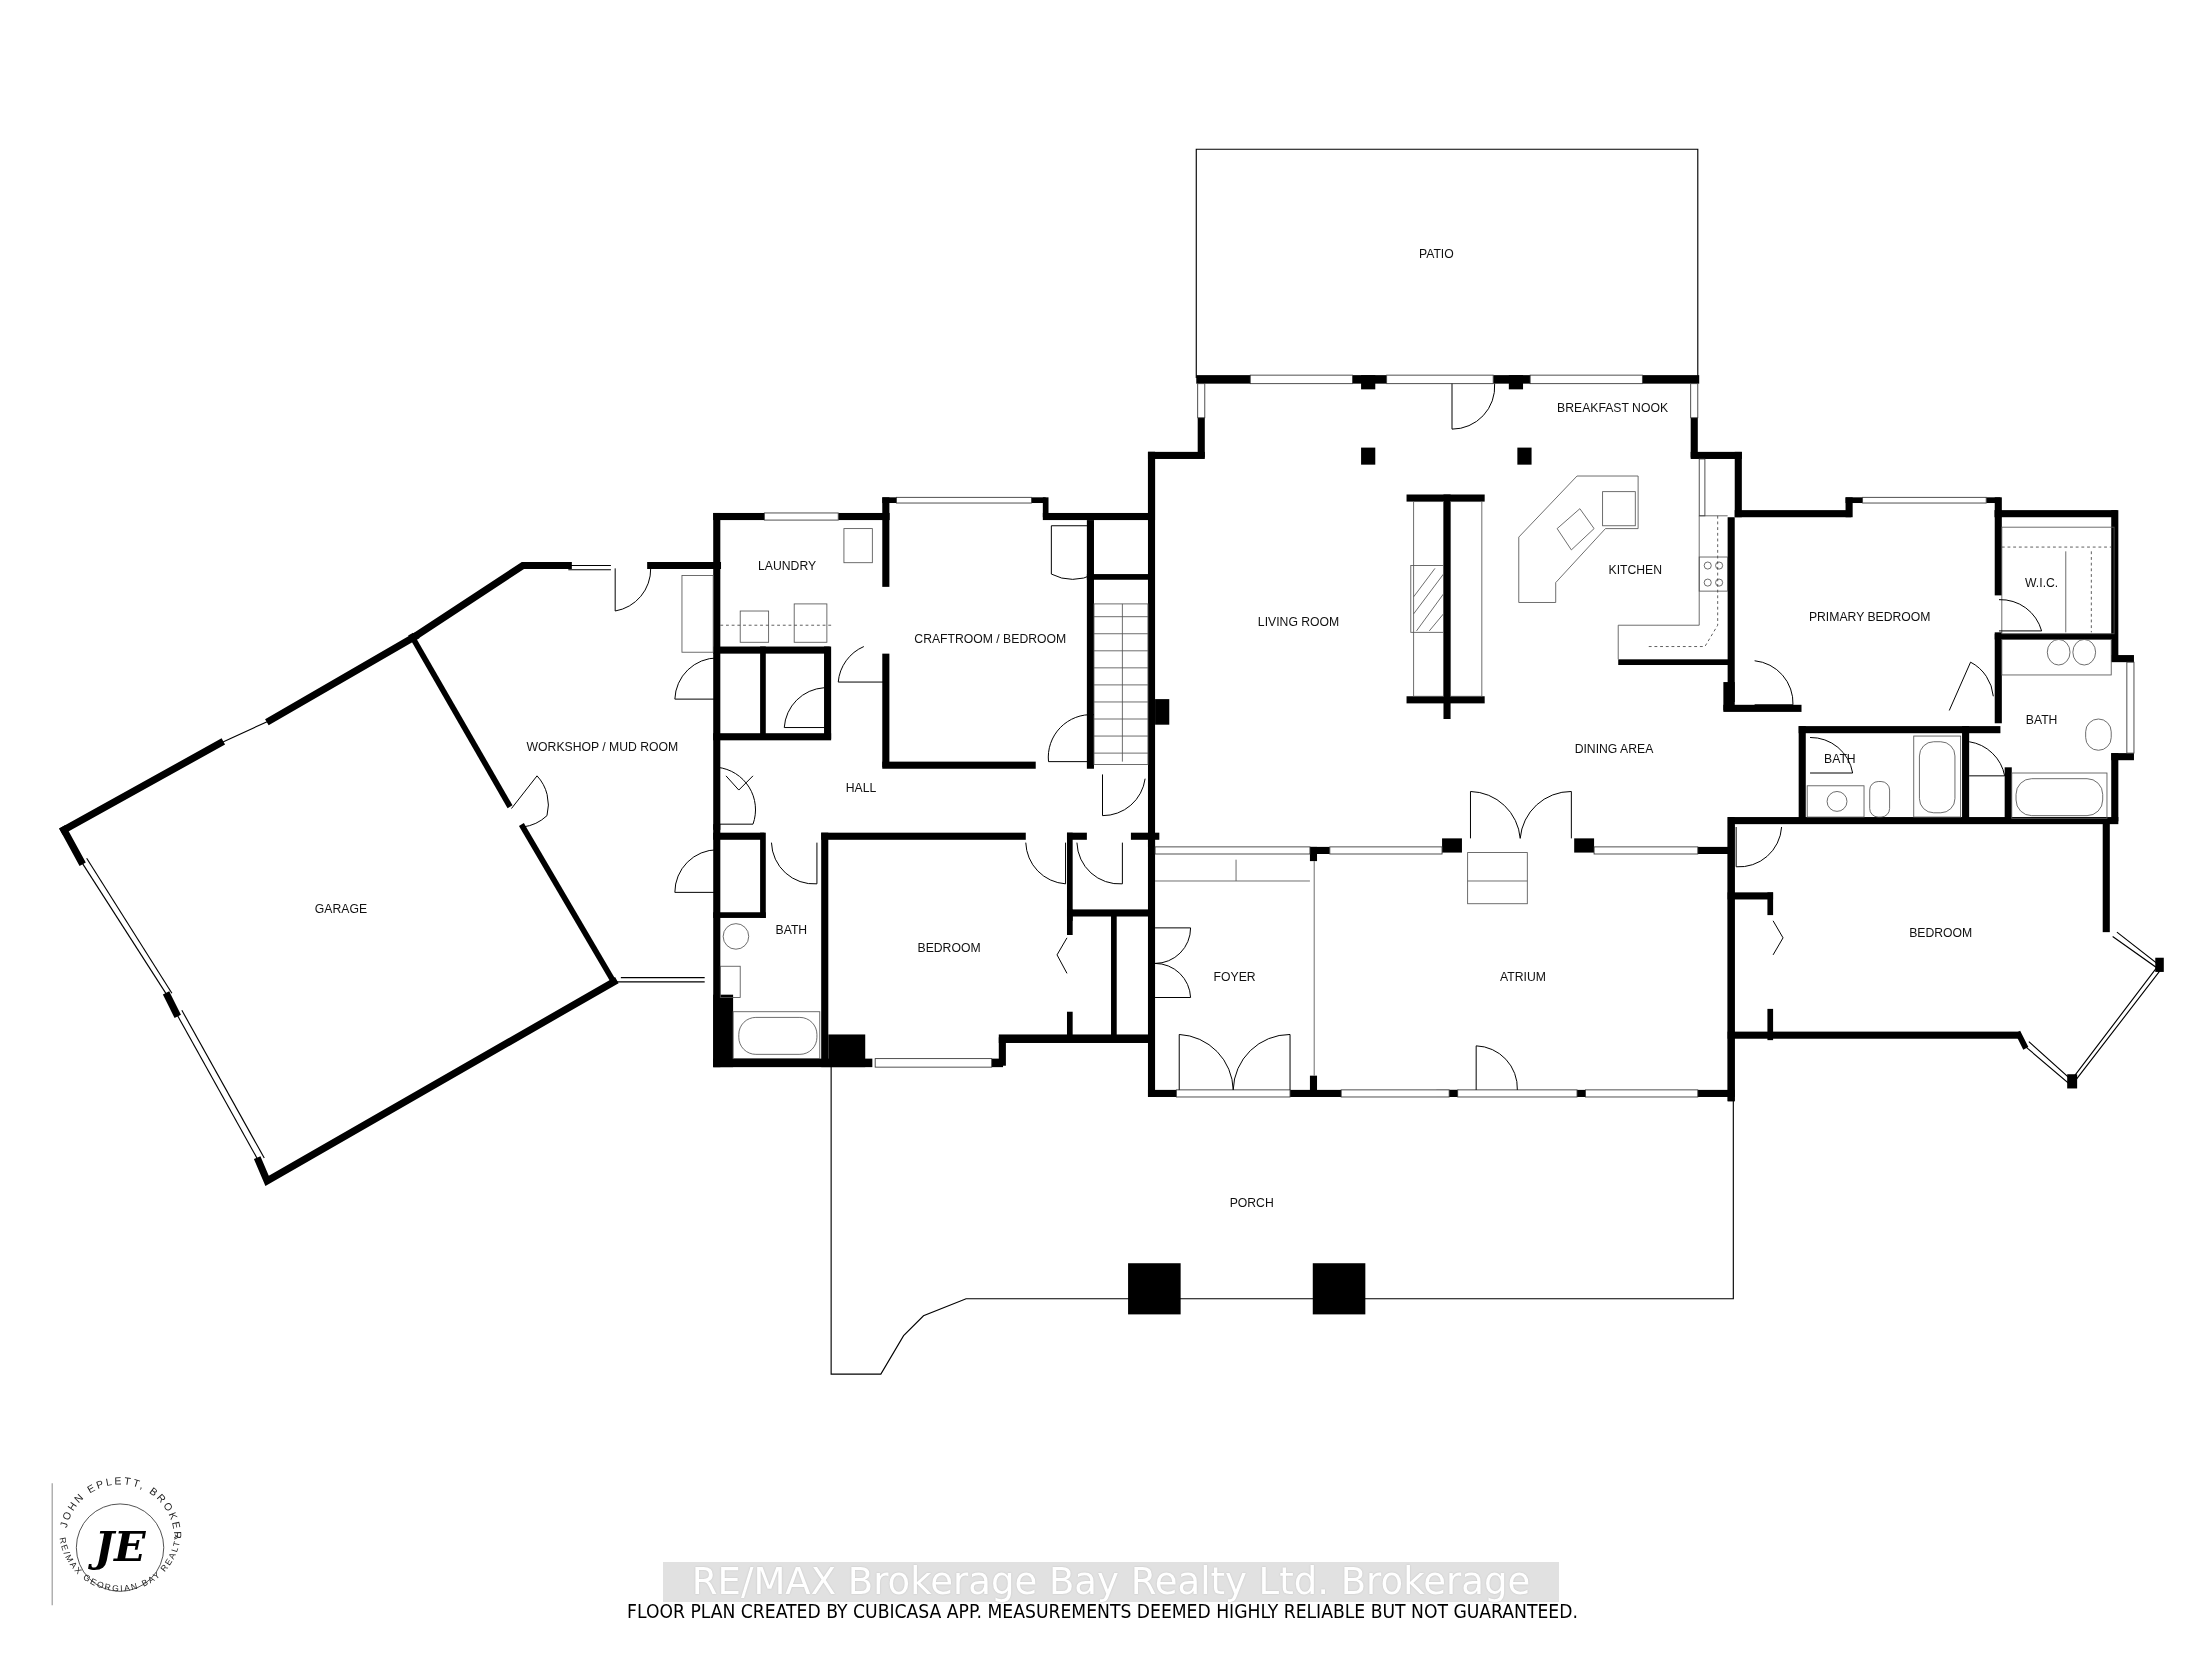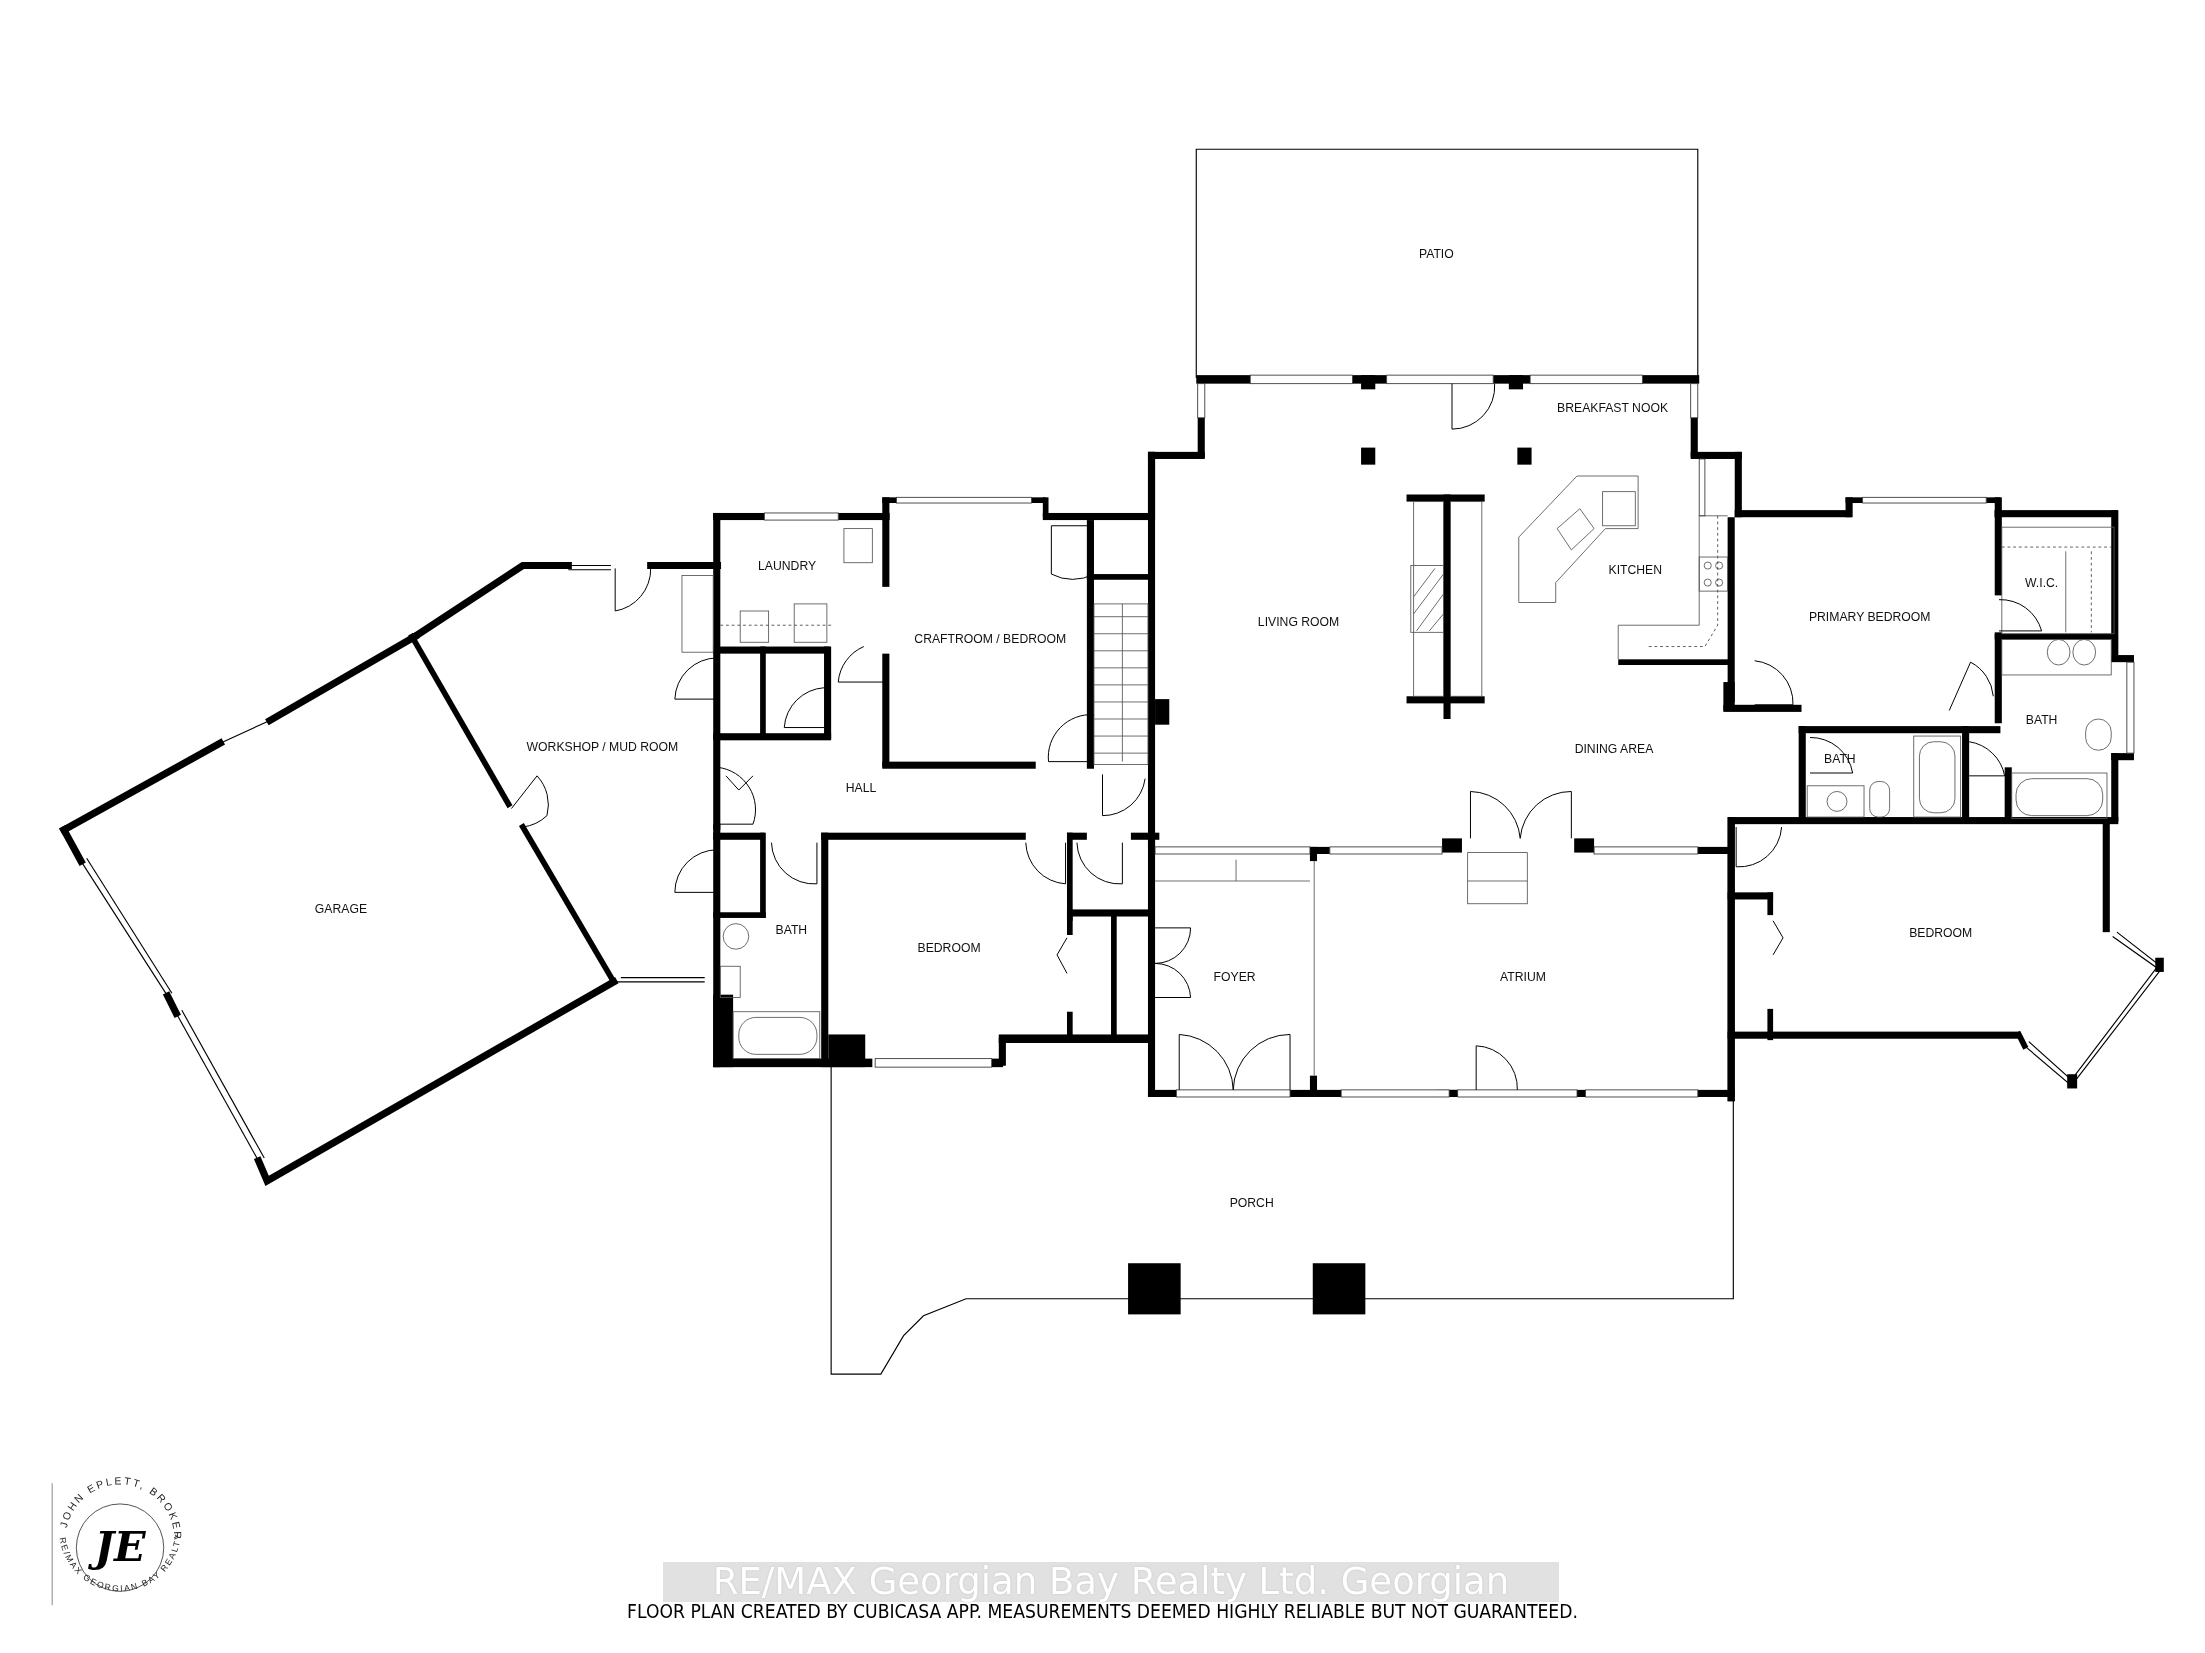--- a/index.html
+++ b/index.html
@@ -359,15 +359,15 @@
   <circle cx="67" cy="70" r="38" fill="none" stroke="#444" stroke-width="0.8"></circle>
   <text font-family="'Liberation Sans', sans-serif" font-size="9" fill="#222" letter-spacing="2">
     <textPath href="#arcTop" startOffset="6%">JOHN EPLETT, BROKER</textPath>
   </text>
   <text font-family="'Liberation Sans', sans-serif" font-size="7.5" fill="#222" letter-spacing="1.5">
     <textPath href="#arcBot" startOffset="4%">RE/MAX GEORGIAN BAY REALTY LTD.</textPath>
   </text>
   <text x="67" y="82" text-anchor="middle" font-family="'DejaVu Serif', serif" font-style="italic" font-weight="bold" font-size="36" fill="#000">JE</text>
 </svg>
 
-<div id="footer-brand" class="footer">RE/MAX Georgian Bay Realty Ltd. Georgian</div>
+<div id="footer-brand" class="footer">RE/MAX Brokerage Bay Realty Ltd. Brokerage</div>
 <div id="footer-note" class="footer">FLOOR PLAN CREATED BY CUBICASA APP. MEASUREMENTS DEEMED HIGHLY RELIABLE BUT NOT GUARANTEED.</div>
 
 
 </body></html>

